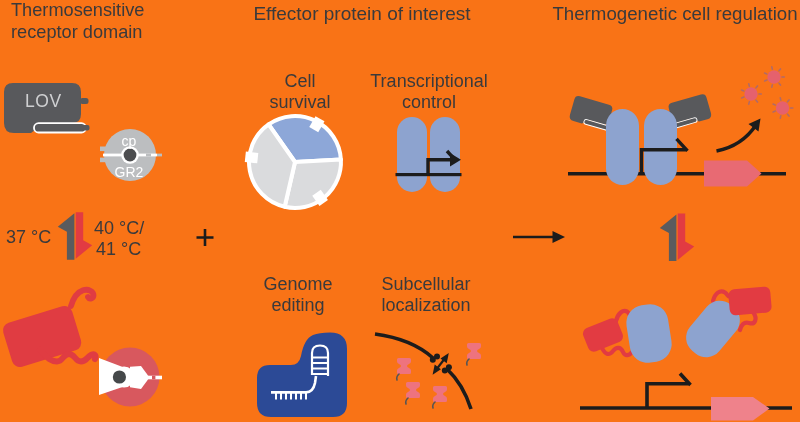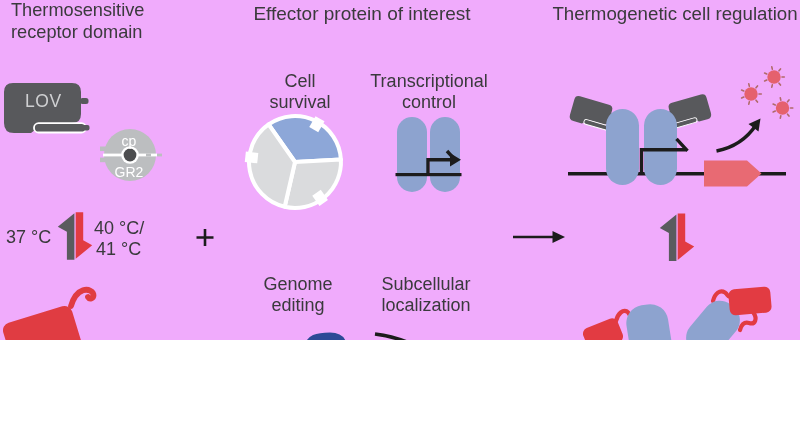--- a/index.html
+++ b/index.html
@@ -1,16 +1,16 @@
 <!DOCTYPE html>
 <html><head>
 <meta charset="utf-8">
 <style>
 html,body{margin:0;padding:0;background:#ffffff;}
-#stage{position:relative;width:800px;height:340px;overflow:hidden;background:#f0abfc;}
+#stage{position:relative;width:800px;height:422px;overflow:hidden;background:#f97316;}
 svg{position:absolute;left:0;top:0;}
 text{font-family:"Liberation Sans",sans-serif;}
 </style>
 </head>
 <body>
 <div id="stage">
 <svg width="800" height="422" viewBox="0 0 800 422">
 <style>.cap{fill:#3a3a3c;}</style>
 <defs>
   <g id="updown">

